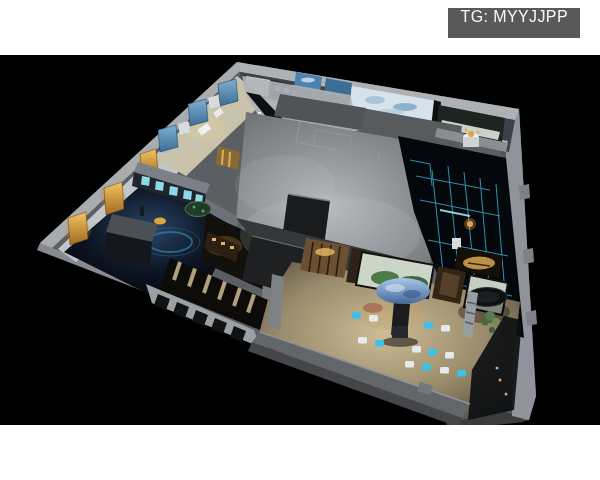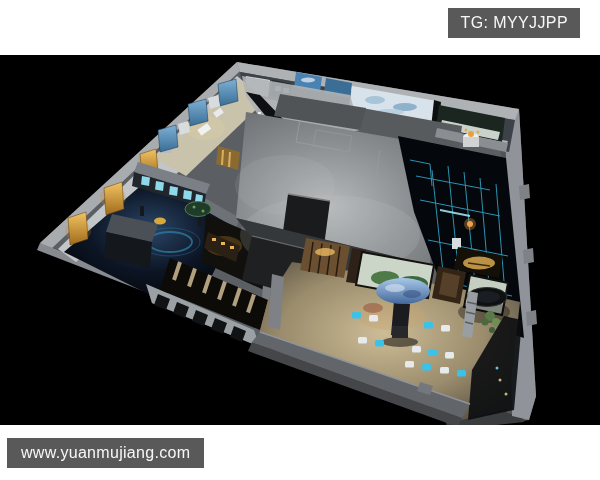--- a/index.html
+++ b/index.html
@@ -4,21 +4,21 @@
 <style>
   html,body{margin:0;padding:0;background:#ffffff;}
   .page{
     position:relative;width:600px;height:480px;overflow:hidden;
     background:#ffffff;font-family:"Liberation Sans",sans-serif;
   }
   .render-svg{position:absolute;left:0;top:0;width:600px;height:480px;display:block;}
   .tg-label{
     position:absolute;top:8px;right:20px;height:30px;
     background:var(--overlay-bar,#595959);color:var(--overlay-text,#f7f7f7);
-    display:flex;align-items:center;padding:0 12px;
+    display:flex;align-items:flex-start;padding:0 12px;
     font-size:16px;letter-spacing:.4px;margin-left:20px;
   }
   .watermark-bar{
     position:absolute;left:7px;top:438px;height:30px;
     background:var(--overlay-bar,#595959);color:var(--overlay-text,#f7f7f7);
     display:flex;align-items:center;padding:0 14px;
     font-size:16px;letter-spacing:.3px;
   }
   
   .ln-circuit{stroke:var(--accent-cyan,#3ac2e8);fill:none;}
@@ -326,17 +326,14 @@
         <polygon points="252,342 462,418 458,427 248,351" fill="#44464a"></polygon>
       </g>
 
     </g>
   </svg>
 
   <div class="tg-label">
     <span>TG: MYYJJPP</span>
   </div>
 
-  <div class="watermark-bar">
-    <span>www.yuanmujiang.com</span>
-  </div>
 
 </div>
 
 </body></html>

